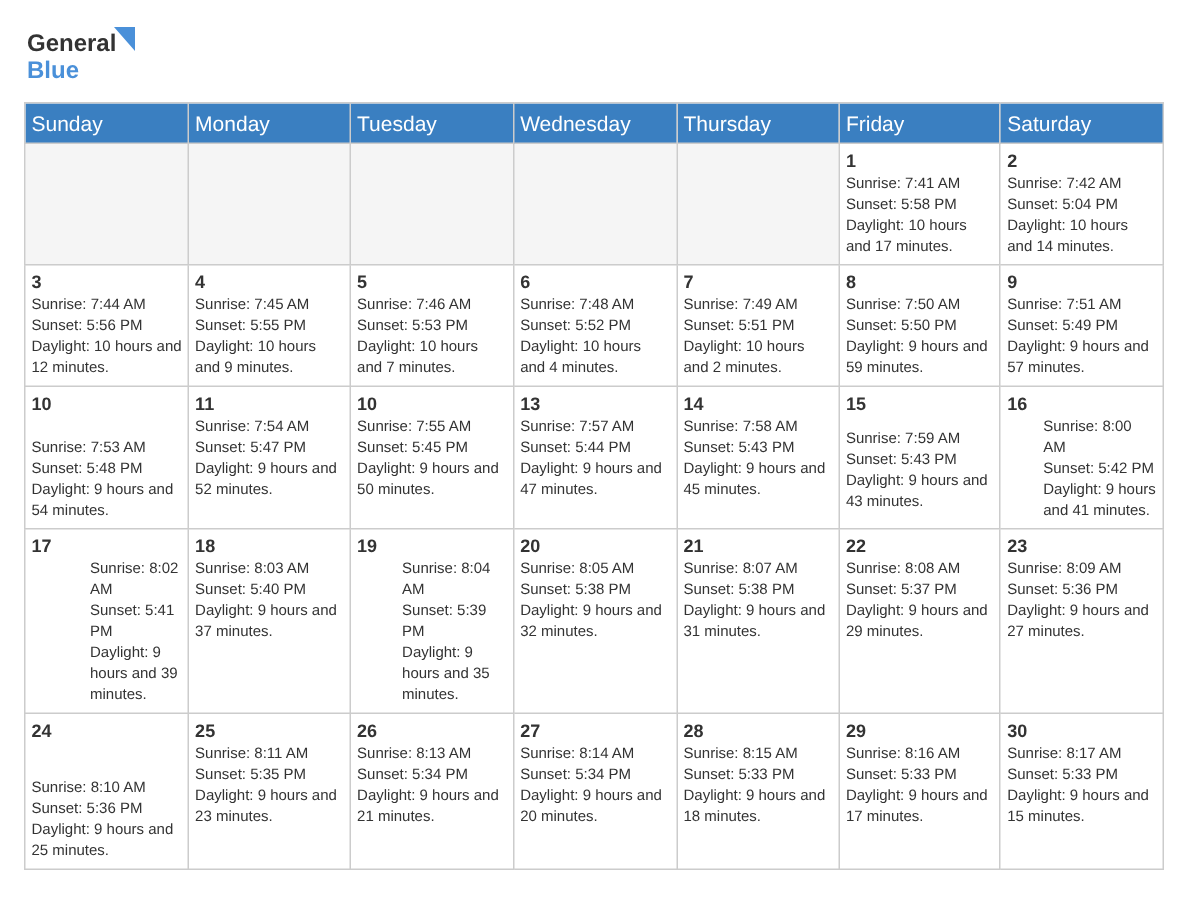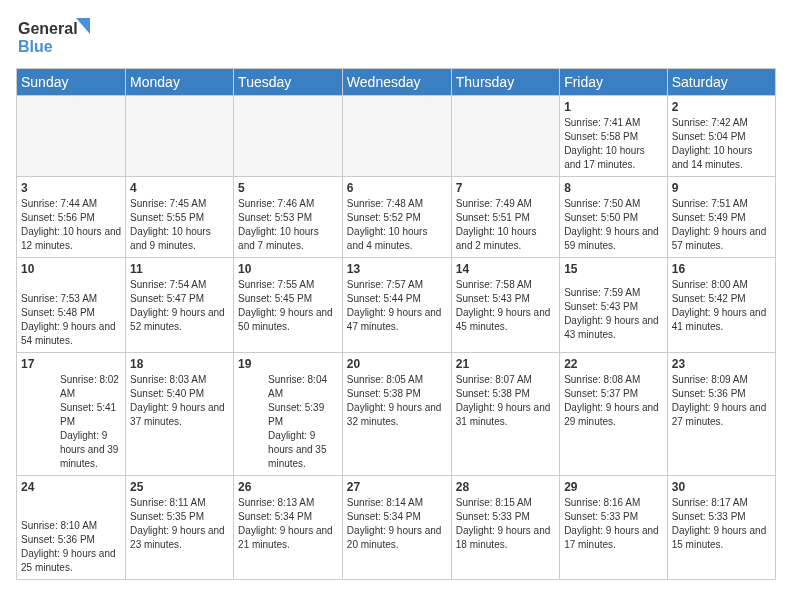--- a/index.html
+++ b/index.html
@@ -201,21 +201,21 @@
 Daylight: 9 hours and 45 minutes.</div>
         </td>
         <td>
           <span class="day-num">15</span>
           <div class="day-info" style="white-space: pre-line; margin-top: 10px;">Sunrise: 7:59 AM
 Sunset: 5:43 PM
 Daylight: 9 hours and 43 minutes.</div>
         </td>
         <td>
           <span class="day-num">16</span>
-          <div class="day-info" style="white-space: pre-line;">Sunrise: 8:00 AM
+          <div class="day-info" style="white-space: pre-line; margin-left: 24px;">Sunrise: 8:00 AM
 Sunset: 5:42 PM
 Daylight: 9 hours and 41 minutes.</div>
         </td>
       </tr>
       <tr>
         <td>
           <span class="day-num">17</span>
           <div class="day-info" style="white-space: pre-line; margin-left: 39px;">Sunrise: 8:02 AM
 Sunset: 5:41 PM
 Daylight: 9 hours and 39 minutes.</div>

